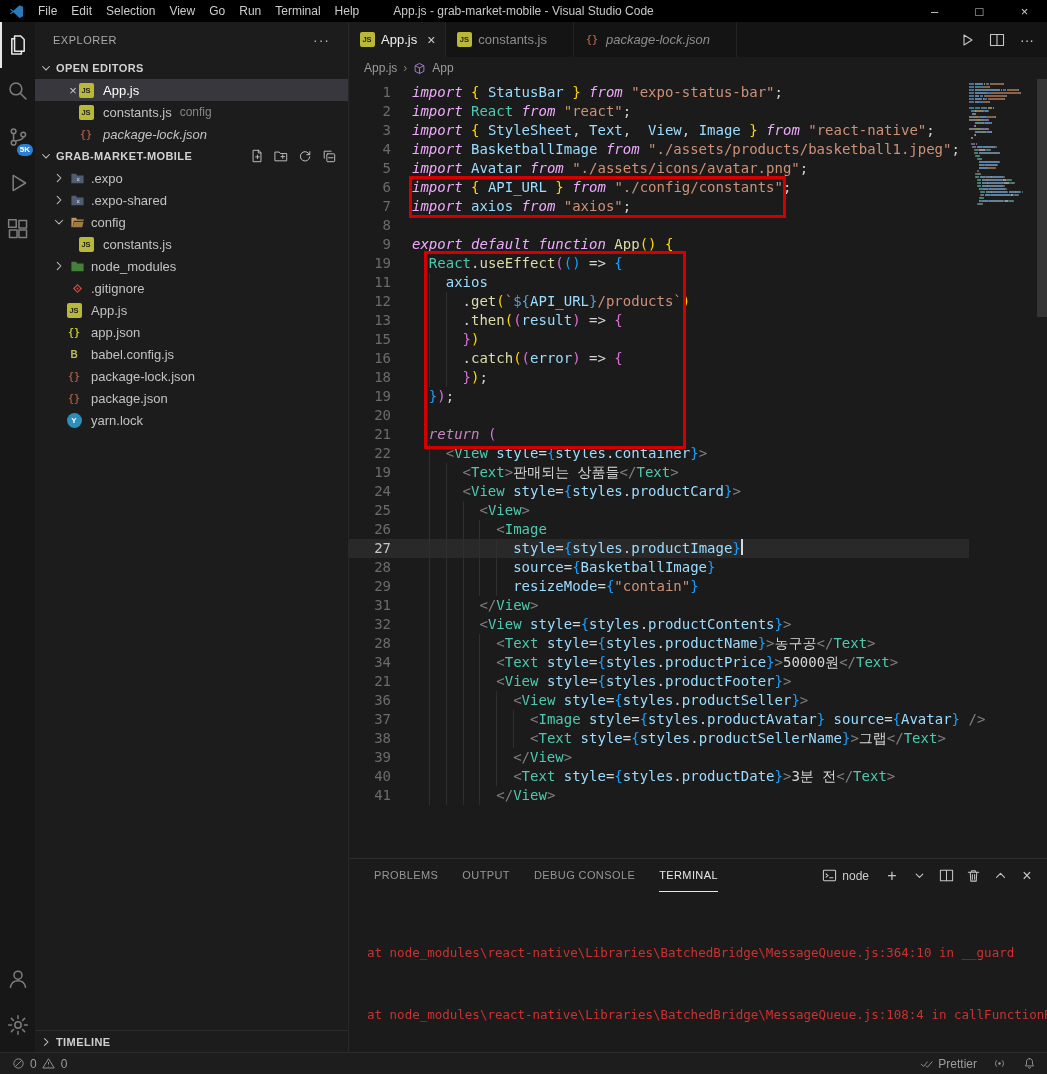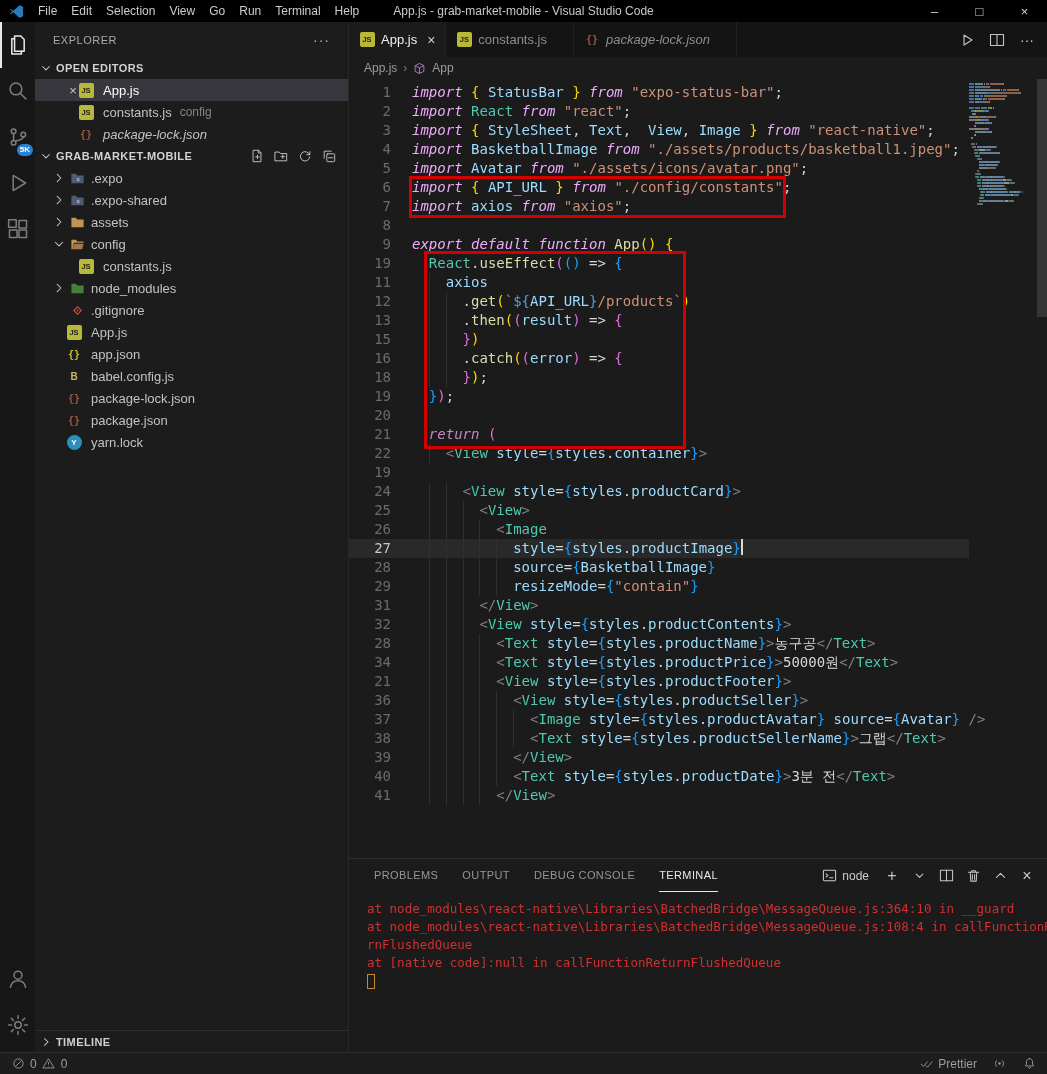--- a/index.html
+++ b/index.html
@@ -85,21 +85,21 @@
 
   
   .panel { height:194px; border-top:1px solid #2e2e2e; display:flex; flex-direction:column; flex:none; background:#1b1b1b; }
   .panel-header { height:33px; display:flex; align-items:center; padding:0 12px 0 25px; flex:none; }
   .ptab { font-size:11px; letter-spacing:.4px; color:#969696; margin-right:24px; height:100%; display:flex; align-items:center; border-bottom:1px solid transparent; }
   .ptab.active { color:#e7e7e7; border-bottom:1px solid #e7e7e7; }
   .panel-actions { margin-left:auto; display:flex; align-items:center; gap:11px; color:#c5c5c5; }
   .panel-actions .icn svg { width:15px; height:15px; }
   .shell-group { display:flex; align-items:center; gap:5px; font-size:12px; color:#cccccc; margin-right:4px; }
   .terminal { flex:1; padding:8px 0 0 18px; font-family:"DejaVu Sans Mono", monospace; font-size:12.5px; line-height:18px; color:#cd3131; overflow:hidden; }
-  .t-line { white-space:pre; }
+  .t-line { white-space:pre;margin-top:44px; }
   .t-cursor { display:inline-block; width:8px; height:15px; border:1px solid #c08a2e; margin-top:2px; }
 
   
   .statusbar { height:22px; background:#1d1d1d; border-top:1px solid #2b2b2b; display:flex; align-items:center;
     font-size:12px; color:#9d9d9d; padding:0 10px; flex:none; }
   .sb-item { display:flex; align-items:center; gap:4px; margin-right:10px; }
   .sb-item svg { width:13px; height:13px; }
   .sb-right { margin-left:auto; display:flex; align-items:center; }
   .sb-right .sb-item { margin-right:0; margin-left:14px; }
 
@@ -295,33 +295,20 @@
               <svg width="15" height="15" viewBox="0 0 16 16">
                 <path d="M1.5 3h4.8l1.4 1.8h6.8V13H1.5z" fill="#4f5d73"></path>
                 <text x="8.7" y="11.5" font-size="7" fill="#cfd8e3" text-anchor="middle">×</text>
               </svg>
             </span>
             <span class="slabel">.expo-shared</span>
           </div>
           <div class="srow" style="padding-left:16px">
             <span class="icn chev">
               <svg width="14" height="14" viewBox="0 0 16 16" fill="none" stroke="currentColor" stroke-width="1.2" stroke-linecap="round" stroke-linejoin="round">
-                <path d="M6 3.8L10.2 8 6 12.2"></path>
-              </svg>
-            </span>
-            <span class="icn">
-              <svg width="15" height="15" viewBox="0 0 16 16">
-                <path d="M1.5 3h4.8l1.4 1.8h6.8V13H1.5z" fill="#c09553"></path>
-              </svg>
-            </span>
-            <span class="slabel">assets</span>
-          </div>
-          <div class="srow" style="padding-left:16px">
-            <span class="icn chev">
-              <svg width="14" height="14" viewBox="0 0 16 16" fill="none" stroke="currentColor" stroke-width="1.2" stroke-linecap="round" stroke-linejoin="round">
                 <path d="M3.8 6L8 10.2 12.2 6"></path>
               </svg>
             </span>
             <span class="icn">
               <svg width="15" height="15" viewBox="0 0 16 16">
                 <path d="M1.5 3h4.8l1.4 1.8h6.8v1.4H4.1L2.7 13H1.5z" fill="#c09553"></path>
                 <path d="M4.4 7.2h10.1L13 13H2.9z" fill="#c09553" opacity=".8"></path>
               </svg>
             </span>
             <span class="slabel">config</span>
@@ -540,20 +527,21 @@
             <div class="cl">
               <span class="ln">21</span>
               <span class="lt"><span class="ig">  </span><span class="tk-c">return</span><span class="tk-p"> </span><span class="tk-b2">(</span></span>
             </div>
             <div class="cl">
               <span class="ln">22</span>
               <span class="lt"><span class="ig">  </span><span class="ig igb">  </span><span class="tk-a">&lt;</span><span class="tk-t">View</span><span class="tk-p"> </span><span class="tk-v">style</span><span class="tk-p">=</span><span class="tk-b3">{</span><span class="tk-v">styles</span><span class="tk-p">.</span><span class="tk-v">container</span><span class="tk-b3">}</span><span class="tk-a">&gt;</span></span>
             </div>
             <div class="cl">
               <span class="ln">19</span>
+              <span class="lt"><span class="ig">  </span><span class="ig igb">  </span><span class="ig igb">  </span><span class="tk-a">&lt;</span><span class="tk-t">Text</span><span class="tk-a">&gt;</span><span class="tk-x">판매되는 상품들</span><span class="tk-a">&lt;/</span><span class="tk-t">Text</span><span class="tk-a">&gt;</span></span>
             </div>
             <div class="cl">
               <span class="ln">24</span>
               <span class="lt"><span class="ig">  </span><span class="ig igb">  </span><span class="ig igb">  </span><span class="tk-a">&lt;</span><span class="tk-t">View</span><span class="tk-p"> </span><span class="tk-v">style</span><span class="tk-p">=</span><span class="tk-b3">{</span><span class="tk-v">styles</span><span class="tk-p">.</span><span class="tk-v">productCard</span><span class="tk-b3">}</span><span class="tk-a">&gt;</span></span>
             </div>
             <div class="cl">
               <span class="ln">25</span>
               <span class="lt"><span class="ig">  </span><span class="ig igb">  </span><span class="ig igb">  </span><span class="ig igb">  </span><span class="tk-a">&lt;</span><span class="tk-t">View</span><span class="tk-a">&gt;</span></span>
             </div>
             <div class="cl">

